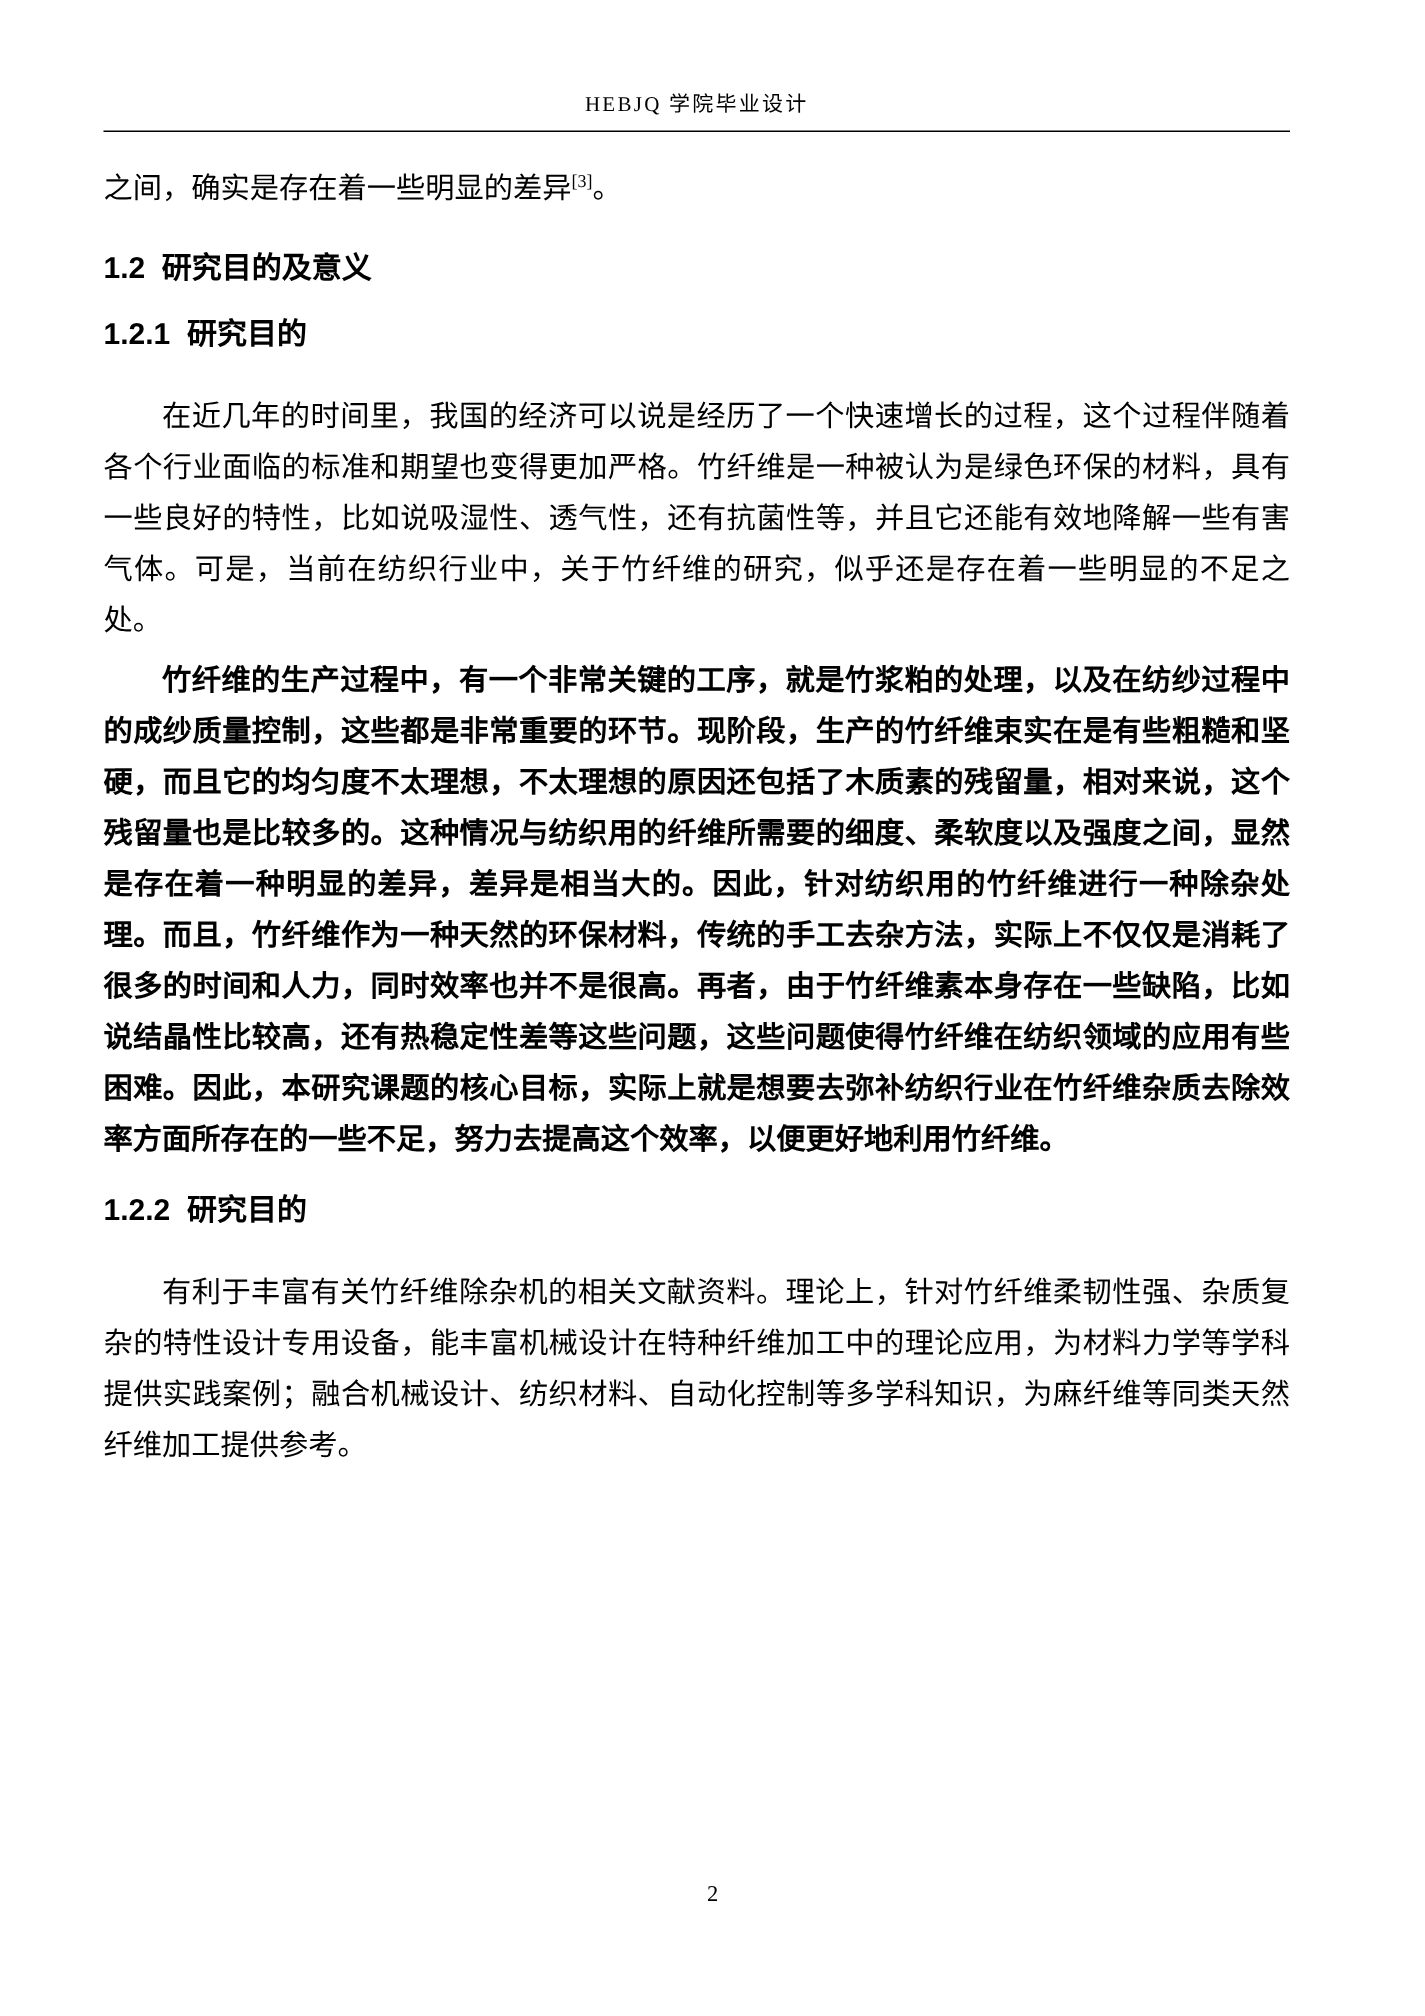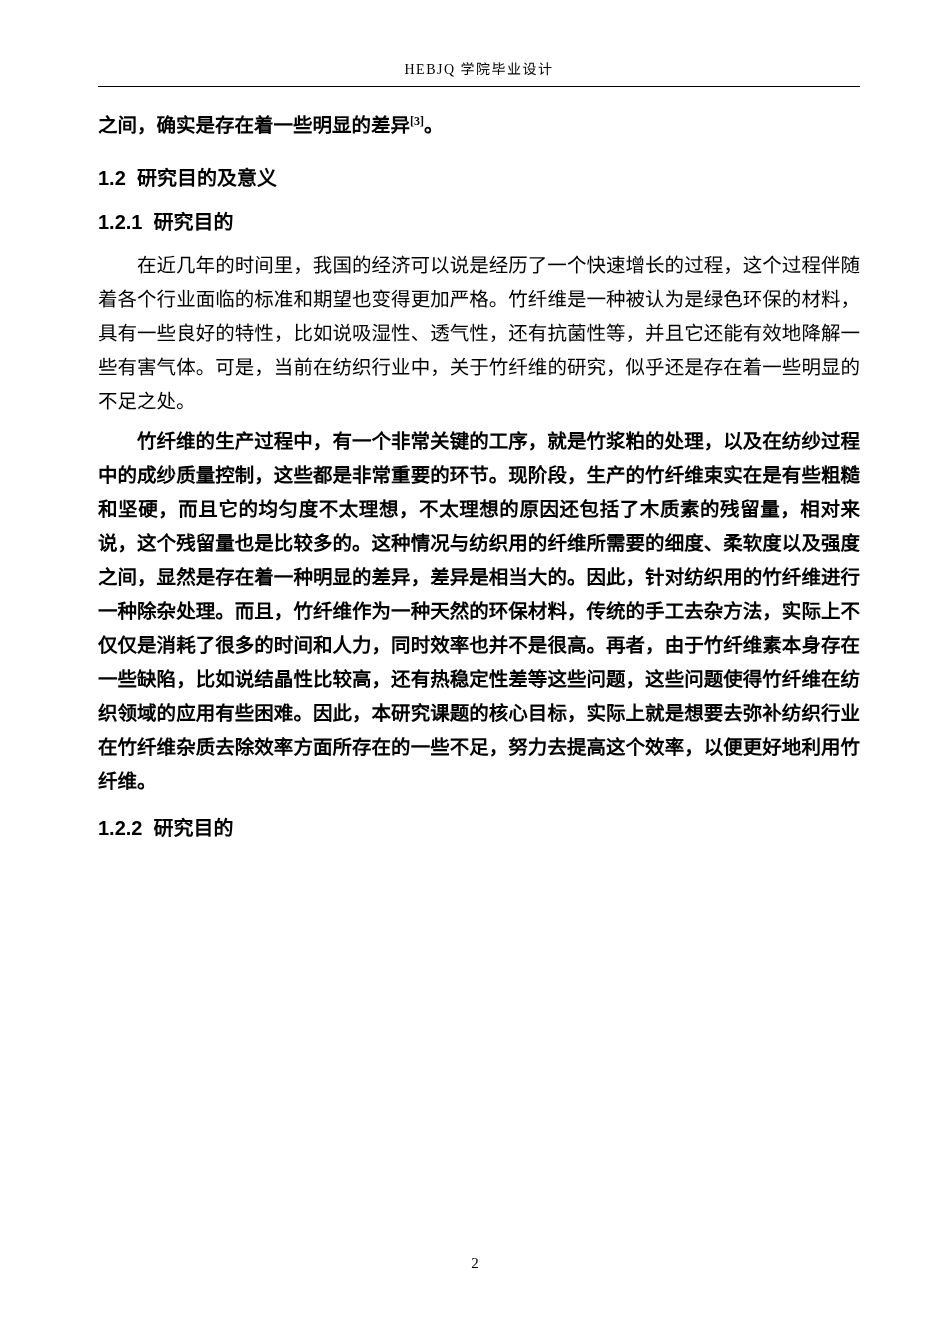--- a/index.html
+++ b/index.html
@@ -11,42 +11,42 @@
     width: 950px;
     height: 1344px;
     color: #000;
     font-family: "Liberation Serif", "DejaVu Serif", serif;
   }
   .page {
     position: relative;
     width: 950px;
     height: 1344px;
     box-sizing: border-box;
-    padding: 58px 90px 0 98px;
+    padding: 58px 90px 0 69px;
     overflow: hidden;
     background: #ffffff;
   }
   
   .doc-header {
     text-align: center;
     font-size: 14px;
     letter-spacing: 1.5px;
     padding-bottom: 8px;
     border-bottom: 1px solid #000;
   }
   
   .body-text {
     font-size: 19.5px;
     line-height: 34px;
     text-align: justify;
     text-indent: 2em;
     margin: 0;
   }
   .body-text.no-indent { text-indent: 0; }
-  .intro-para { margin-top: 22px; font-weight: bold; }
+  .intro-para { margin-top: 22px; }
   sup.citation {
     font-size: 12px;
     line-height: 0;
     vertical-align: super;
   }
   
   .section-heading {
     font-family: "Liberation Sans", "DejaVu Sans", sans-serif;
     font-weight: bold;
     font-size: 20px;
@@ -55,21 +55,21 @@
     white-space: pre-wrap;
   }
   .sub-heading {
     font-family: "Liberation Sans", "DejaVu Sans", sans-serif;
     font-weight: bold;
     font-size: 20px;
     line-height: 26px;
     margin: 16px 0 0 0;
     white-space: pre-wrap;
   }
-  .para-first { margin-top: 14px; }
+  .para-first { margin-top: 26px; }
   .para-follow { margin-top: 6px; font-weight: bold; }
   
   .doc-footer {
     position: absolute;
     left: 0;
     right: 0;
     bottom: 72px;
     text-align: center;
     font-size: 15px;
   }
@@ -90,20 +90,21 @@
     <h1 class="section-heading">1.2  研究目的及意义</h1>
 
     <h2 class="sub-heading">1.2.1  研究目的</h2>
 
     <p class="body-text para-first">在近几年的时间里，我国的经济可以说是经历了一个快速增长的过程，这个过程伴随着各个行业面临的标准和期望也变得更加严格。竹纤维是一种被认为是绿色环保的材料，具有一些良好的特性，比如说吸湿性、透气性，还有抗菌性等，并且它还能有效地降解一些有害气体。可是，当前在纺织行业中，关于竹纤维的研究，似乎还是存在着一些明显的不足之处。</p>
 
     <p class="body-text para-follow">竹纤维的生产过程中，有一个非常关键的工序，就是竹浆粕的处理，以及在纺纱过程中的成纱质量控制，这些都是非常重要的环节。现阶段，生产的竹纤维束实在是有些粗糙和坚硬，而且它的均匀度不太理想，不太理想的原因还包括了木质素的残留量，相对来说，这个残留量也是比较多的。这种情况与纺织用的纤维所需要的细度、柔软度以及强度之间，显然是存在着一种明显的差异，差异是相当大的。因此，针对纺织用的竹纤维进行一种除杂处理。而且，竹纤维作为一种天然的环保材料，传统的手工去杂方法，实际上不仅仅是消耗了很多的时间和人力，同时效率也并不是很高。再者，由于竹纤维素本身存在一些缺陷，比如说结晶性比较高，还有热稳定性差等这些问题，这些问题使得竹纤维在纺织领域的应用有些困难。因此，本研究课题的核心目标，实际上就是想要去弥补纺织行业在竹纤维杂质去除效率方面所存在的一些不足，努力去提高这个效率，以便更好地利用竹纤维。</p>
 
     <h2 class="sub-heading">1.2.2  研究目的</h2>
 
+    <p class="body-text para-first">有利于丰富有关竹纤维除杂机的相关文献资料。理论上，针对竹纤维柔韧性强、杂质复杂的特性设计专用设备，能丰富机械设计在特种纤维加工中的理论应用，为材料力学等学科提供实践案例；融合机械设计、纺织材料、自动化控制等多学科知识，为麻纤维等同类天然纤维加工提供参考。</p>
 
 
   </main>
 
   <footer class="doc-footer">
     <span>2</span>
   </footer>
 
 </div>
 

